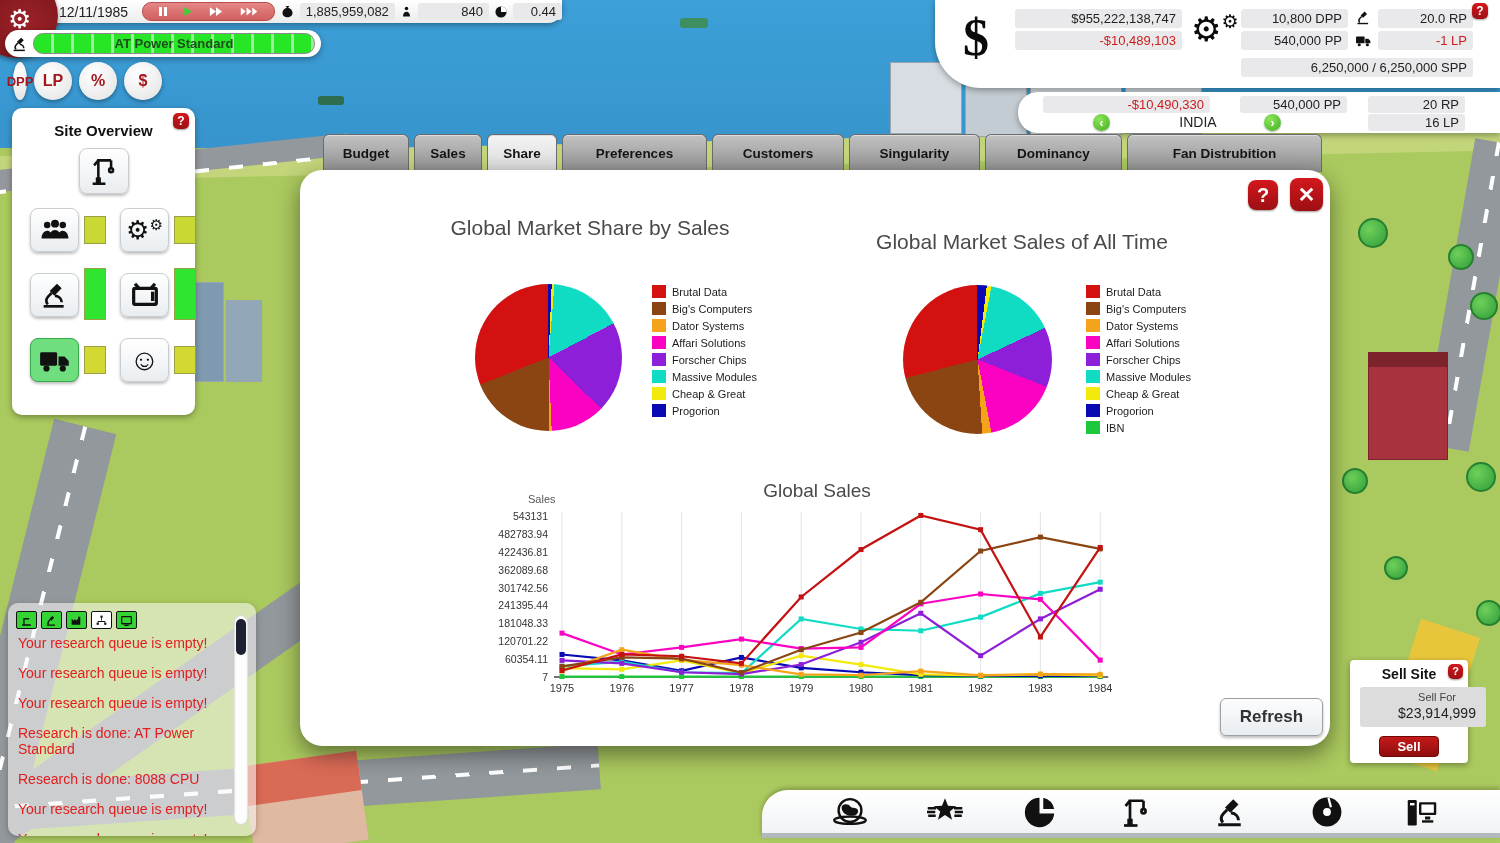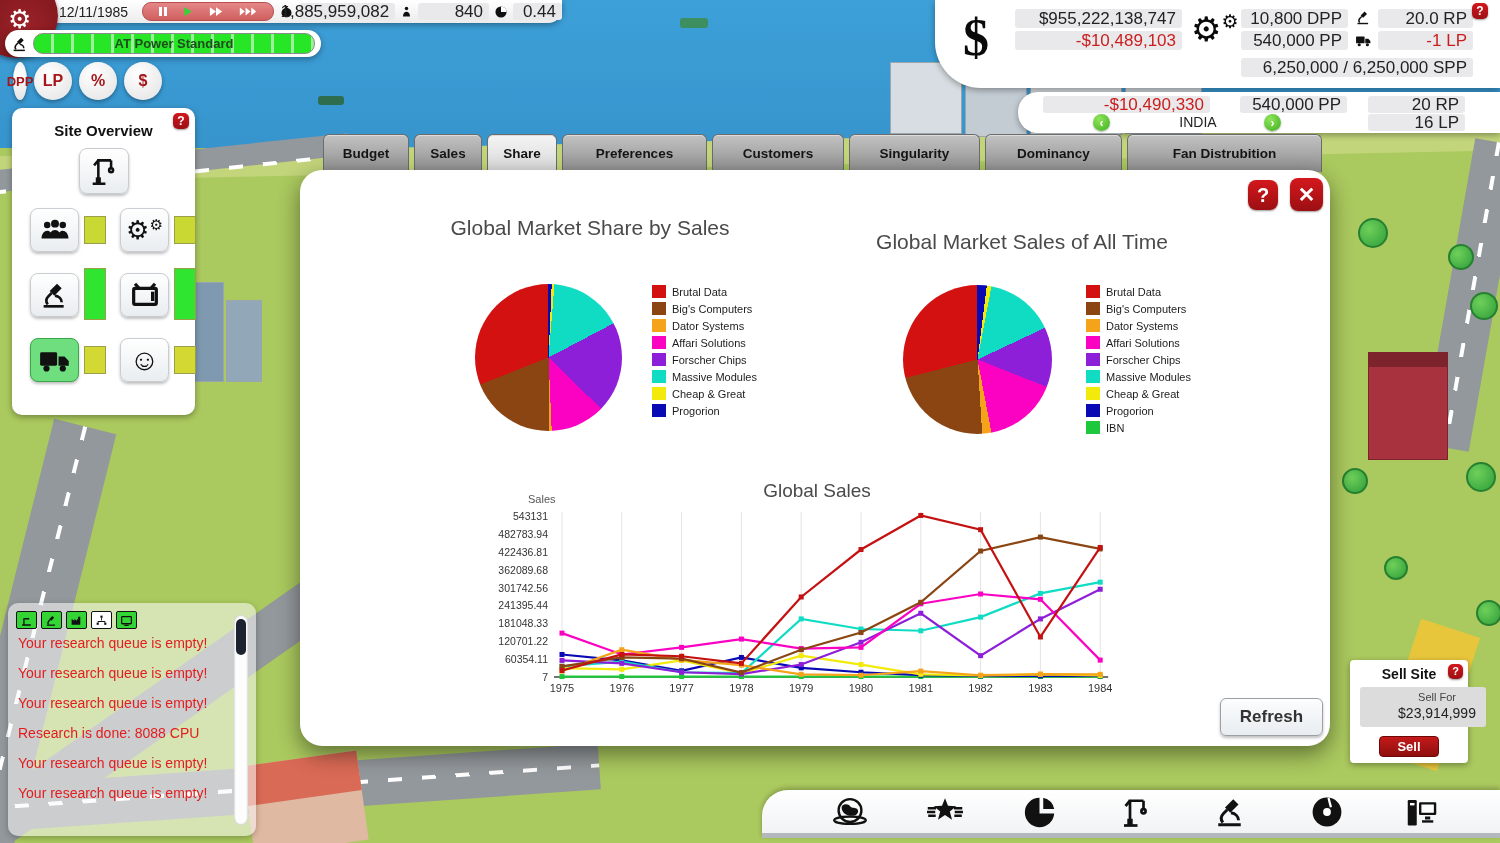--- a/index.html
+++ b/index.html
@@ -11,21 +11,21 @@
   #scene{inset:0;overflow:hidden;}
   .water{left:0;top:0;width:1500px;height:148px;background:linear-gradient(#3da0d8,#3794cd);}
   .shore{left:-20px;top:140px;width:1560px;height:26px;background:#c2d57a;transform:rotate(-1.2deg);}
   .bld{background:#d7dde2;border:1px solid #9aa6ad;}
   .road{background:#93989c;}
   .dash{background:repeating-linear-gradient(180deg,#fff 0 14px,transparent 14px 34px);width:4px;margin:0 auto;height:100%;}
   .dashh{background:repeating-linear-gradient(90deg,#fff 0 14px,transparent 14px 34px);height:4px;margin-top:20px;}
   .tree{border-radius:50%;background:radial-gradient(circle at 35% 35%,#6fd05a,#2f9e3a);border:2px solid #278030;}
   
   .panel{background:#fff;box-shadow:0 2px 6px rgba(0,0,0,.35);}
-  .hud-box{background:#e9e9eb;border-radius:3px;color:#222;font-size:17px;
+  .hud-box{background:#e9e9eb;border-radius:3px;color:#222;font-size:13px;
            display:flex;align-items:center;justify-content:flex-end;padding:0 6px;box-sizing:border-box;}
   .neg{color:#cc1d1d;}
   .help-btn{background:linear-gradient(#d3181d,#9c0f13);color:#fff;font-weight:bold;text-align:center;
             border-radius:5px;box-shadow:0 1px 2px rgba(0,0,0,.4);cursor:pointer;}
   .circle-btn{background:radial-gradient(circle at 38% 32%,#ffffff,#e2e2e2);border-radius:50%;
               color:#a5161b;font-weight:bold;display:flex;align-items:center;justify-content:center;
               box-shadow:0 2px 4px rgba(0,0,0,.35);}
   .sq-btn{background:linear-gradient(#ffffff,#e9edf0);border:1px solid #c9cdd1;border-radius:8px;
           box-shadow:0 2px 3px rgba(0,0,0,.25);display:flex;align-items:center;justify-content:center;}
   .ind{border:1px solid #9aa04a;}
@@ -573,20 +573,21 @@
         <svg viewBox="0 0 24 24" width="13" height="13">
           <rect x="3" y="5" width="18" height="13" rx="1.5" fill="none" stroke="#111" stroke-width="2.4"></rect>
           <path d="M8 21h8" stroke="#111" stroke-width="2.4"></path>
         </svg>
       </span>
     </div>
   <div id="log-items" style="margin-left:10px;">
       <div class="msg">Your research queue is empty!</div>
       <div class="msg">Your research queue is empty!</div>
       <div class="msg">Your research queue is empty!</div>
+      <div class="msg">Research is done: AT Power Standard</div>
       <div class="msg">Research is done: 8088 CPU</div>
       <div class="msg">Your research queue is empty!</div>
       <div class="msg">Your research queue is empty!</div>
     </div>
   <div style="position:absolute;right:8px;top:12px;width:14px;height:210px;background:#fdfdfd;border-radius:7px;box-shadow:inset 0 0 2px #999;">
     <div style="position:absolute;left:2px;top:4px;width:10px;height:36px;background:#1d2230;border-radius:6px;"></div>
   </div>
 </div>
 
 <div class="abs panel" style="left:1350px;top:660px;width:118px;height:103px;border-radius:4px;z-index:6;">

